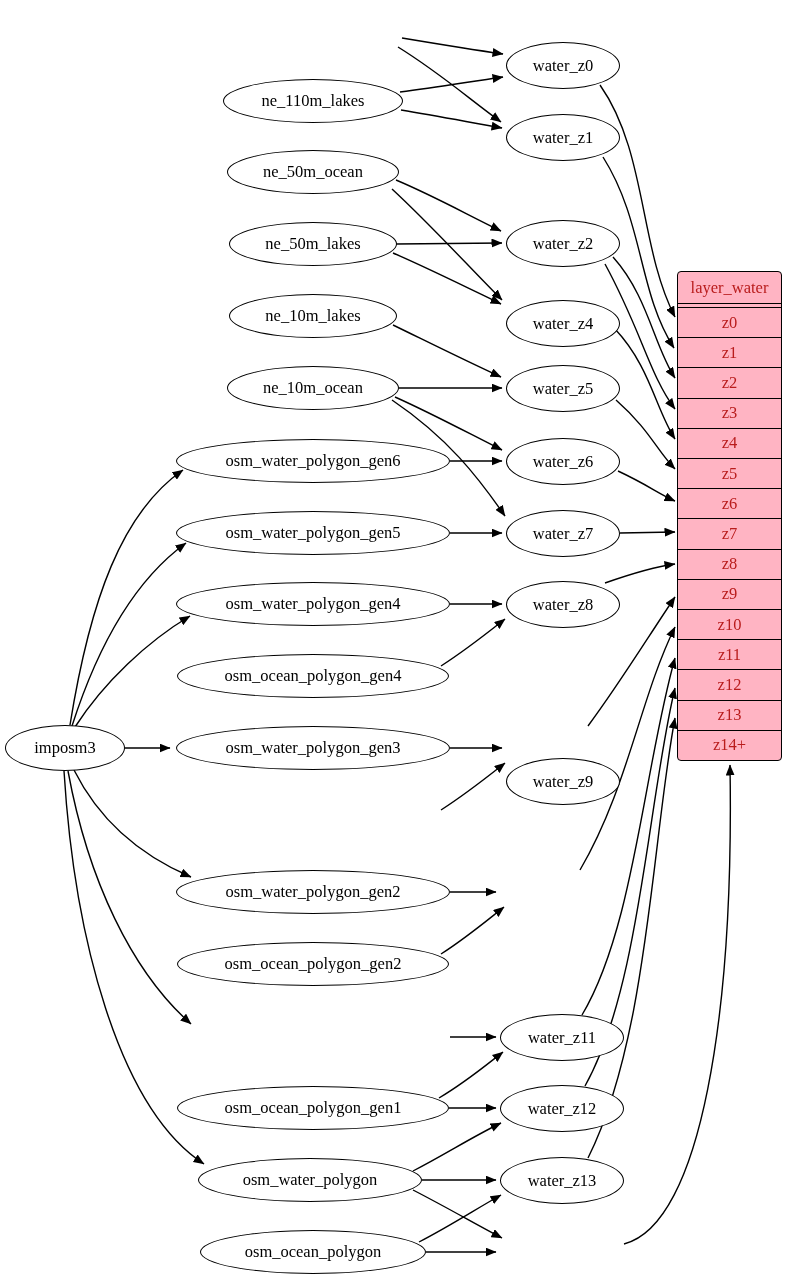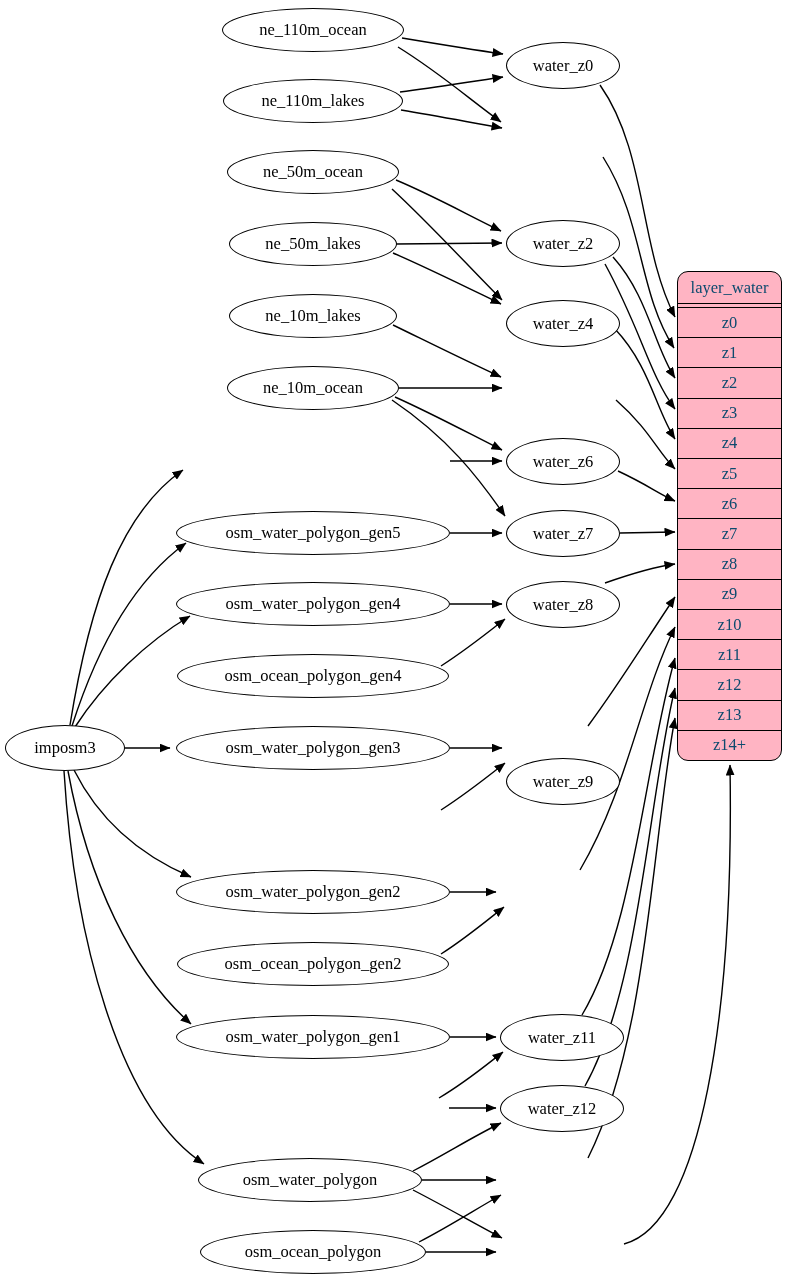--- a/index.html
+++ b/index.html
@@ -24,25 +24,25 @@
     border-radius:50%;
     font-size:16.5px;color:#000;
     white-space:nowrap;
     z-index:2;
   }
   .record{
     position:absolute;
     box-sizing:border-box;
     background:var(--pink);
     border:1.7px solid var(--stroke);
-    border-radius:11px;
+    border-radius:4px;
     display:flex;flex-direction:column;
     overflow:hidden;
     z-index:2;
-    font-size:16.5px;color:#0c4a6e;
+    font-size:16.5px;color:#b91c1c;
   }
   .rec-title{
     height:31px;flex:0 0 31px;
     display:flex;align-items:center;justify-content:center;
     border-bottom:1.5px solid var(--stroke);
   }
   .rec-row{
     flex:1 1 auto;
     display:flex;align-items:center;justify-content:center;
     border-top:1.5px solid var(--stroke);
@@ -107,46 +107,49 @@
         <path d="M605,583 C642,570 660,566 675,564" fill="none" stroke="#000000" stroke-width="1.4" marker-end="url(#arrow)"></path>
         <path d="M588,726 C620,683 648,637 675,597" fill="none" stroke="#000000" stroke-width="1.4" marker-end="url(#arrow)"></path>
         <path d="M580,870 C628,788 640,698 675,627" fill="none" stroke="#000000" stroke-width="1.4" marker-end="url(#arrow)"></path>
         <path d="M582,1015 C634,928 644,768 675,658" fill="none" stroke="#000000" stroke-width="1.4" marker-end="url(#arrow)"></path>
         <path d="M585,1086 C640,988 648,800 675,688" fill="none" stroke="#000000" stroke-width="1.4" marker-end="url(#arrow)"></path>
         <path d="M588,1158 C648,1038 652,840 675,718" fill="none" stroke="#000000" stroke-width="1.4" marker-end="url(#arrow)"></path>
         <path d="M624,1244 C702,1224 734,1010 730,765" fill="none" stroke="#000000" stroke-width="1.4" marker-end="url(#arrow)"></path>
       </g>
   </svg>
 
-  <div class="node" style="left:222px;top:8px;width:182px;height:44px">ne_110m_ocean</div>
   <div class="node" style="left:223px;top:79px;width:180px;height:44px">ne_110m_lakes</div>
   <div class="node" style="left:227px;top:150px;width:172px;height:44px">ne_50m_ocean</div>
   <div class="node" style="left:229px;top:222px;width:168px;height:44px">ne_50m_lakes</div>
   <div class="node" style="left:229px;top:294px;width:168px;height:44px">ne_10m_lakes</div>
   <div class="node" style="left:227px;top:366px;width:172px;height:44px">ne_10m_ocean</div>
+  <div class="node" style="left:176px;top:439px;width:274px;height:44px">osm_water_polygon_gen6</div>
   <div class="node" style="left:176px;top:511px;width:274px;height:44px">osm_water_polygon_gen5</div>
   <div class="node" style="left:176px;top:582px;width:274px;height:44px">osm_water_polygon_gen4</div>
   <div class="node" style="left:177px;top:654px;width:272px;height:44px">osm_ocean_polygon_gen4</div>
   <div class="node" style="left:5px;top:725px;width:120px;height:46px">imposm3</div>
   <div class="node" style="left:176px;top:726px;width:274px;height:44px">osm_water_polygon_gen3</div>
   <div class="node" style="left:176px;top:870px;width:274px;height:44px">osm_water_polygon_gen2</div>
   <div class="node" style="left:177px;top:942px;width:272px;height:44px">osm_ocean_polygon_gen2</div>
-  <div class="node" style="left:176px;top:1015px;width:274px;height:44px">osm_water_polygon_gen1</div>
+  <div class="node" style="left:177px;top:1086px;width:272px;height:44px">osm_ocean_polygon_gen1</div>
   <div class="node" style="left:200px;top:1230px;width:226px;height:44px">osm_ocean_polygon</div>
   <div class="node" style="left:198px;top:1158px;width:224px;height:44px">osm_water_polygon</div>
 
   <div class="node" style="left:506px;top:42px;width:114px;height:47px">water_z0</div>
+  <div class="node" style="left:506px;top:114px;width:114px;height:47px">water_z1</div>
   <div class="node" style="left:506px;top:220px;width:114px;height:47px">water_z2</div>
   <div class="node" style="left:506px;top:300px;width:114px;height:47px">water_z4</div>
+  <div class="node" style="left:506px;top:365px;width:114px;height:47px">water_z5</div>
   <div class="node" style="left:506px;top:438px;width:114px;height:47px">water_z6</div>
   <div class="node" style="left:506px;top:510px;width:114px;height:47px">water_z7</div>
   <div class="node" style="left:506px;top:581px;width:114px;height:47px">water_z8</div>
   <div class="node" style="left:506px;top:758px;width:114px;height:47px">water_z9</div>
   <div class="node" style="left:500px;top:1014px;width:124px;height:47px">water_z11</div>
   <div class="node" style="left:500px;top:1085px;width:124px;height:47px">water_z12</div>
+  <div class="node" style="left:500px;top:1157px;width:124px;height:47px">water_z13</div>
 
   <div class="record" style="left:677px;top:271px;width:105px;height:490px">
     <div class="rec-title">layer_water</div>
     <div class="rec-row first">z0</div>
     <div class="rec-row">z1</div>
     <div class="rec-row">z2</div>
     <div class="rec-row">z3</div>
     <div class="rec-row">z4</div>
     <div class="rec-row">z5</div>
     <div class="rec-row">z6</div>

